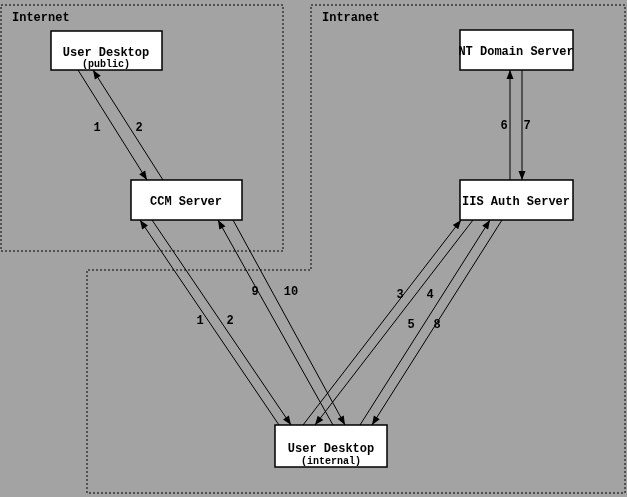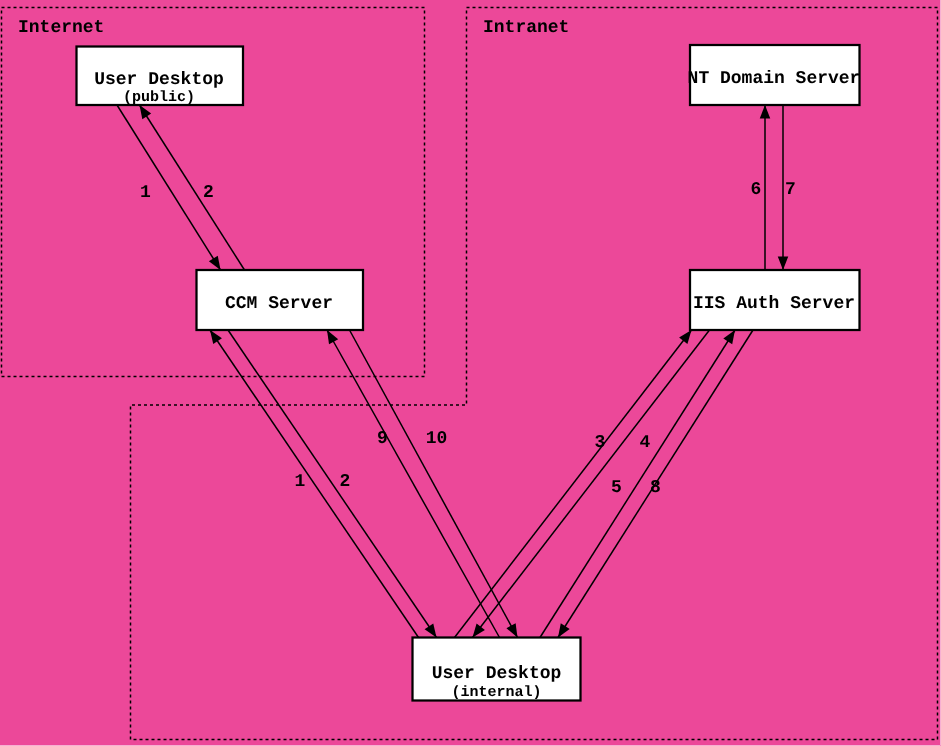--- a/index.html
+++ b/index.html
@@ -4,21 +4,21 @@
 <style>
   html, body {
     margin: 0;
     padding: 0;
     background: #ffffff;
   }
   .stage {
     position: relative;
     width: 627px;
     height: 497px;
-    background: #ec4899;
+    background: #a3a3a3;
     overflow: hidden;
   }
   svg {
     display: block;
   }
   .node-rect {
     fill: #ffffff;
     stroke: #000000;
     stroke-width: 1.5;
   }

